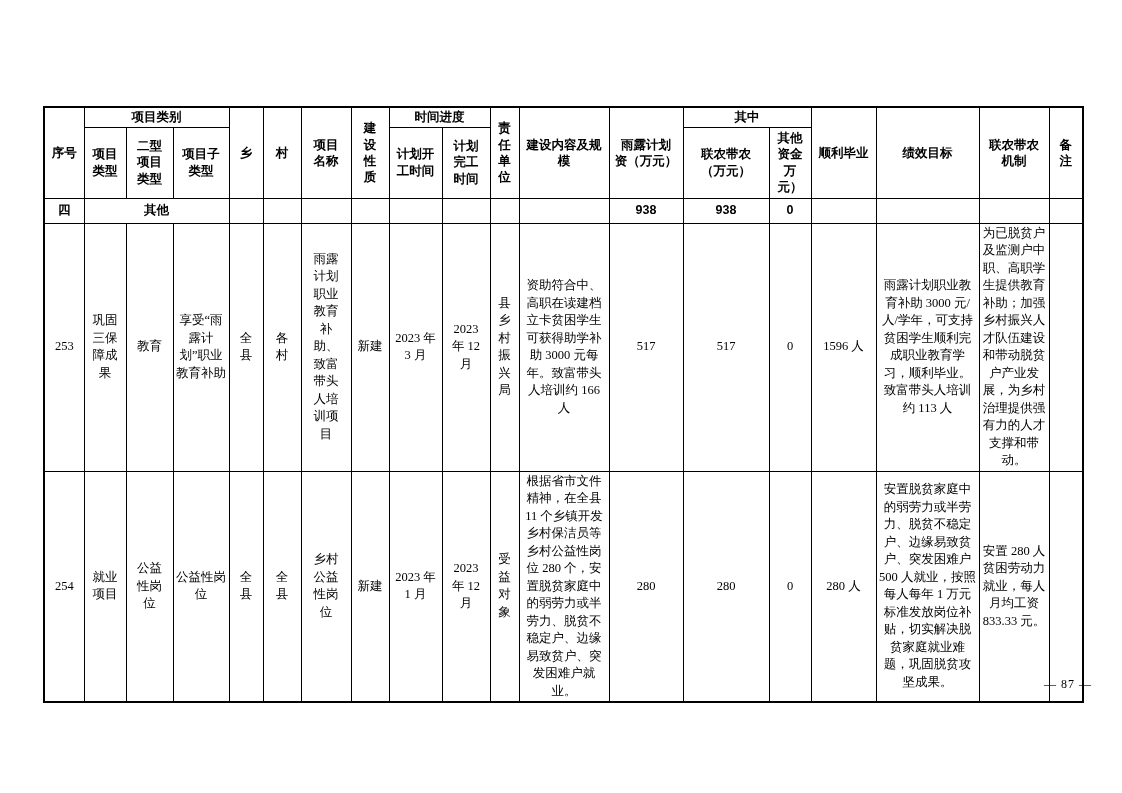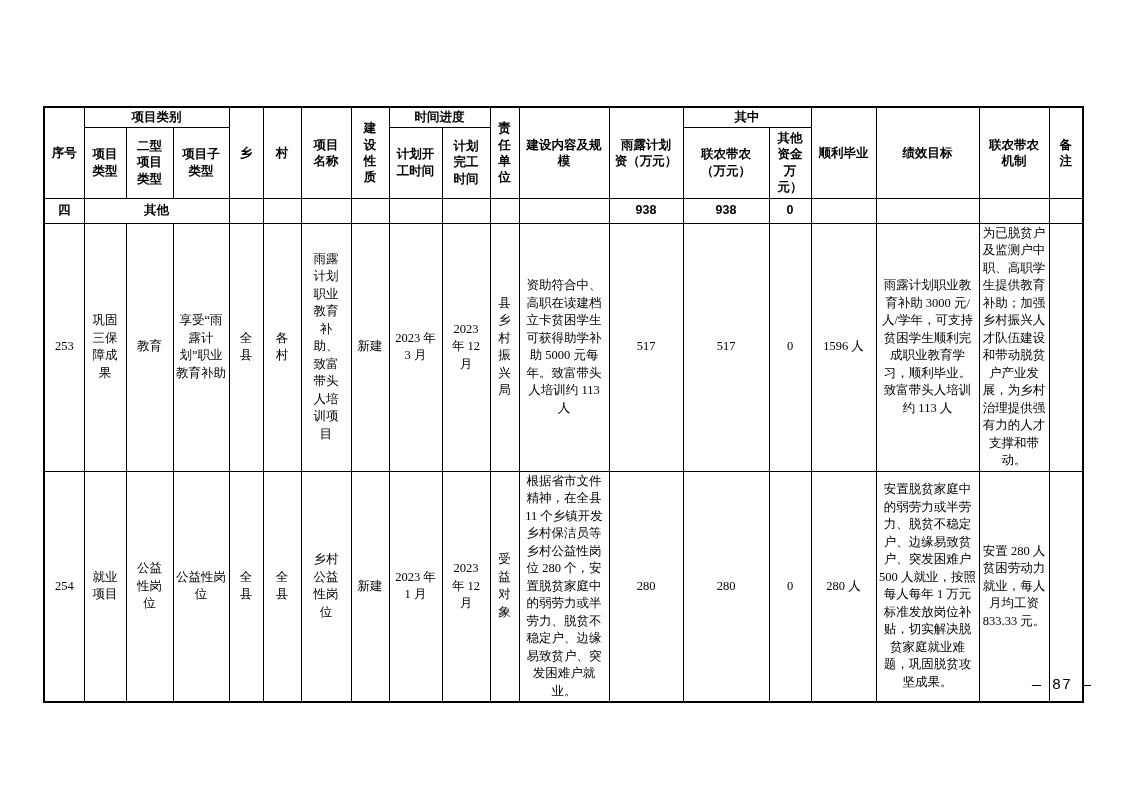--- a/index.html
+++ b/index.html
@@ -28,22 +28,22 @@
   tr.hrow1{height:20px;}
   tr.hrow2{height:71px;}
   tr.sum{height:25px;}
   tr.sum td{font-weight:700;font-family:"Liberation Sans","DejaVu Sans",sans-serif;}
   tr.r253{height:218px;}
   tr.r254{height:206px;}
   .in1{width:1.05em;margin:4px auto;}
   .in2{width:2.15em;margin:8px auto;}
   .pageno{
     position:absolute;top:677px;right:30px;
-    font-size:15px;letter-spacing:1px;
-    font-family:Liberation Mono, monospace;
+    font-size:12px;letter-spacing:1px;
+    font-family:Liberation Serif, serif;
   }
 </style>
 </head>
 <body>
 
 <table class="doc">
   <colgroup>
     <col style="width:40px">
       <col style="width:42px">
       <col style="width:47px">
@@ -141,21 +141,21 @@
       <td><div class="in1">全县</div></td>
       <td><div class="in1">各村</div></td>
       <td><div class="in2">雨露计划职业教育补助、致富带头人培训项目</div></td>
       <td>新建</td>
       <td>2023 年
 3 月</td>
       <td>2023
 年 12
 月</td>
       <td><div class="in1">县乡村振兴局</div></td>
-      <td>资助符合中、高职在读建档立卡贫困学生可获得助学补助 5000 元每年。致富带头人培训约 113 人</td>
+      <td>资助符合中、高职在读建档立卡贫困学生可获得助学补助 3000 元每年。致富带头人培训约 166 人</td>
       <td>517</td>
       <td>517</td>
       <td>0</td>
       <td>1596 人</td>
       <td>雨露计划职业教育补助 3000 元/人/学年，可支持贫困学生顺利完成职业教育学习，顺利毕业。致富带头人培训约 113 人</td>
       <td>为已脱贫户及监测户中职、高职学生提供教育补助；加强乡村振兴人才队伍建设和带动脱贫户产业发展，为乡村治理提供强有力的人才支撑和带动。</td>
       <td></td>
     </tr>
     <tr class="r254">
       <td>254</td>

